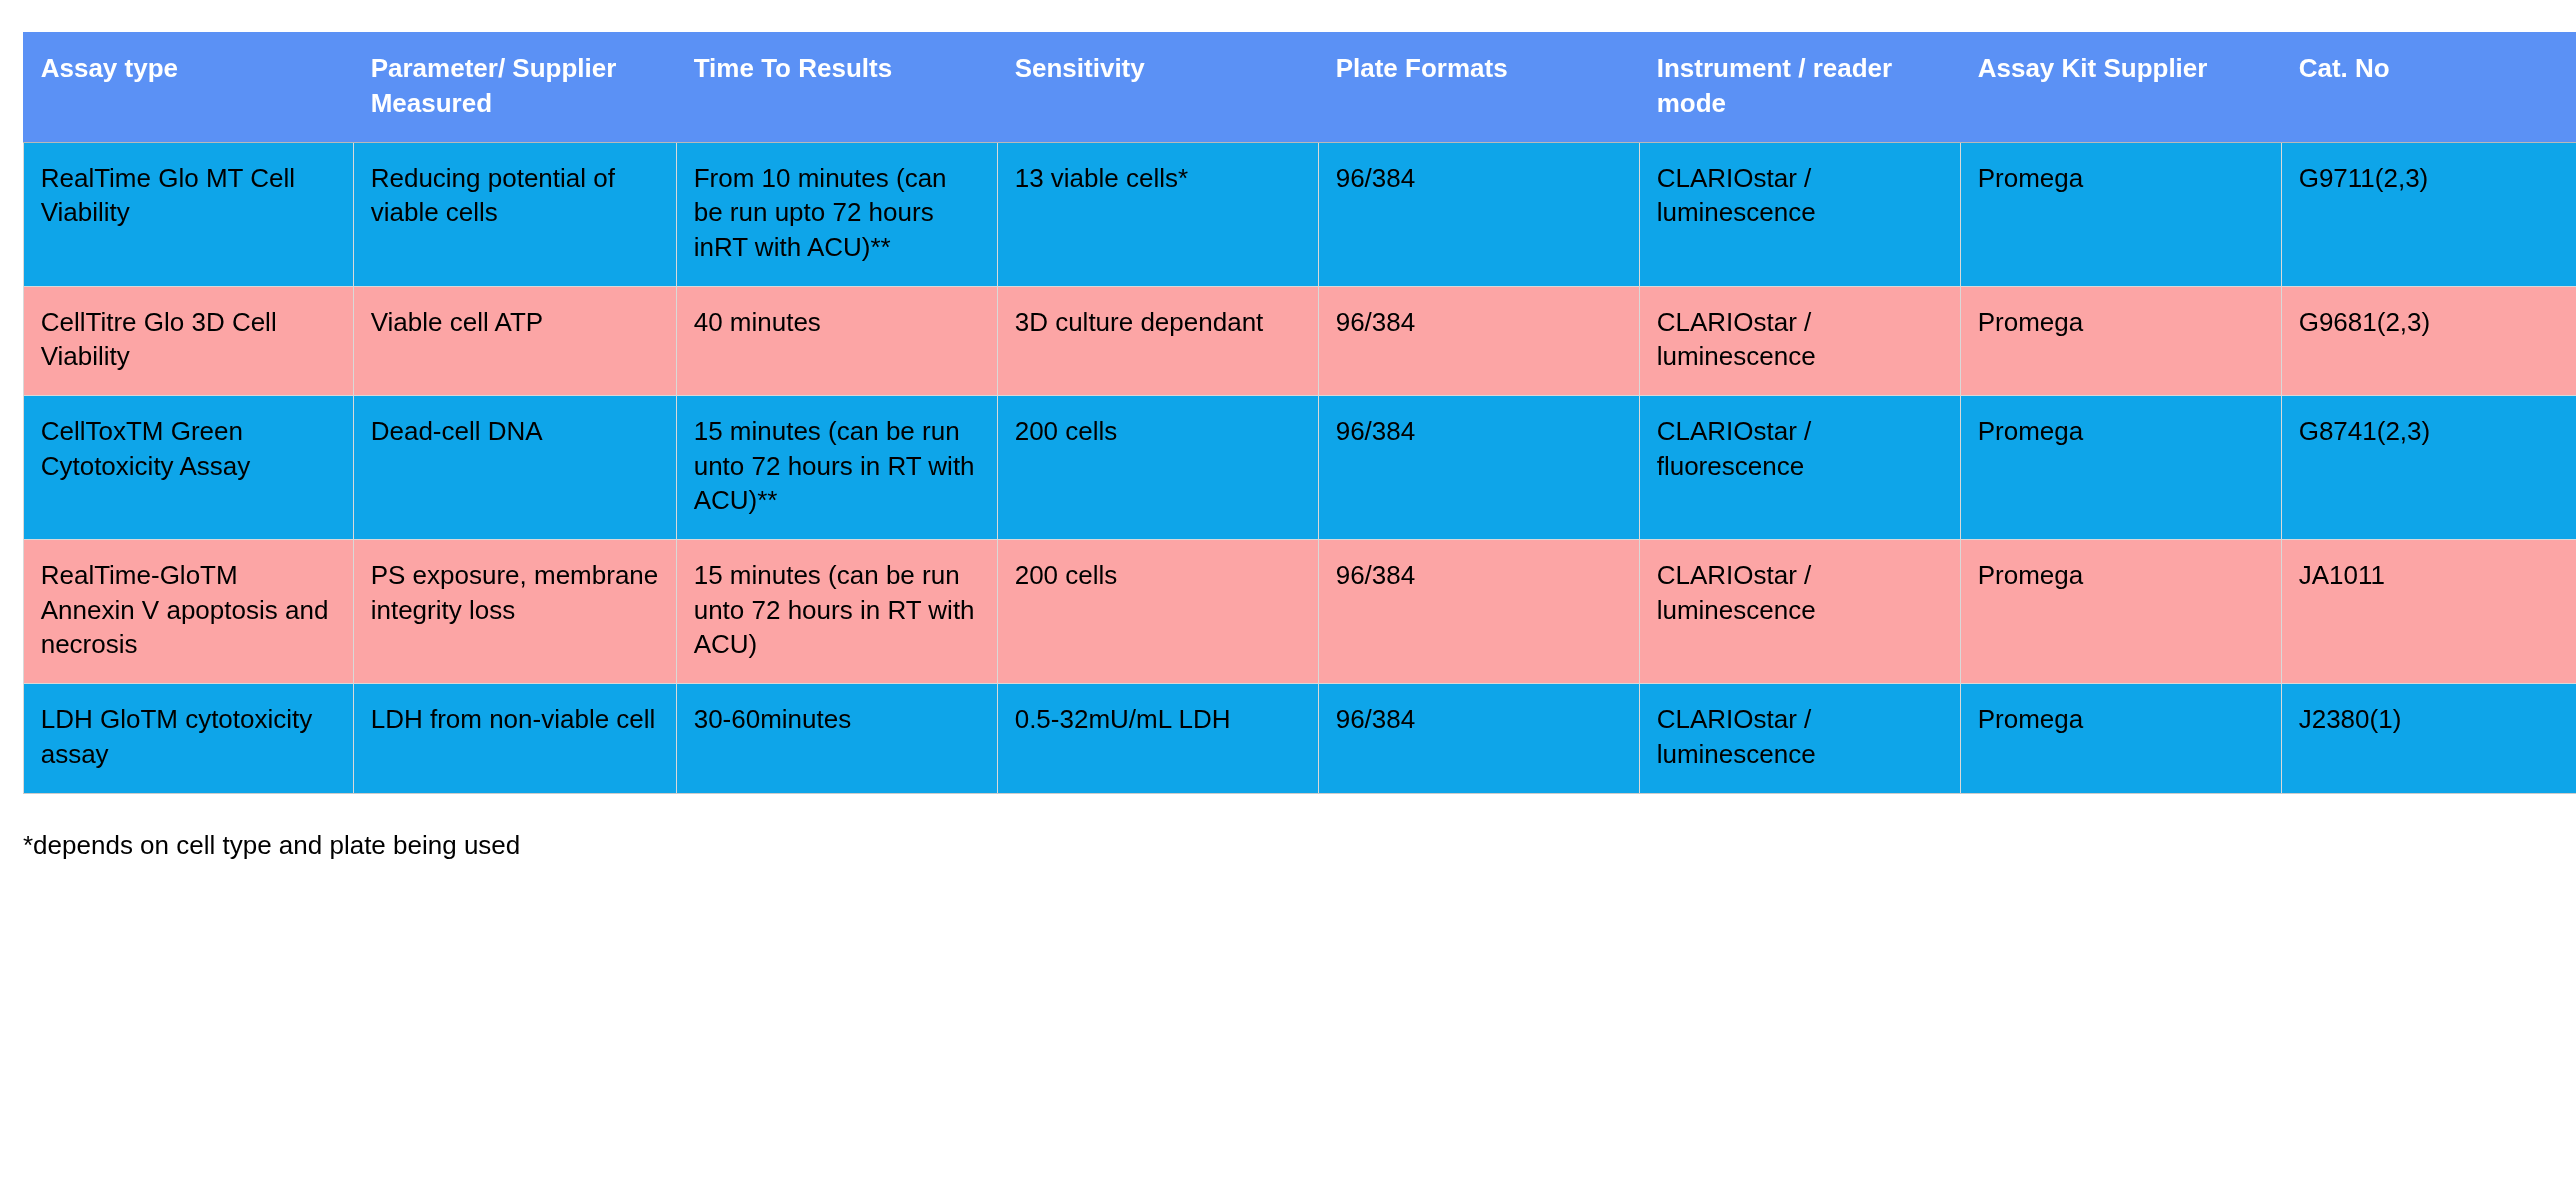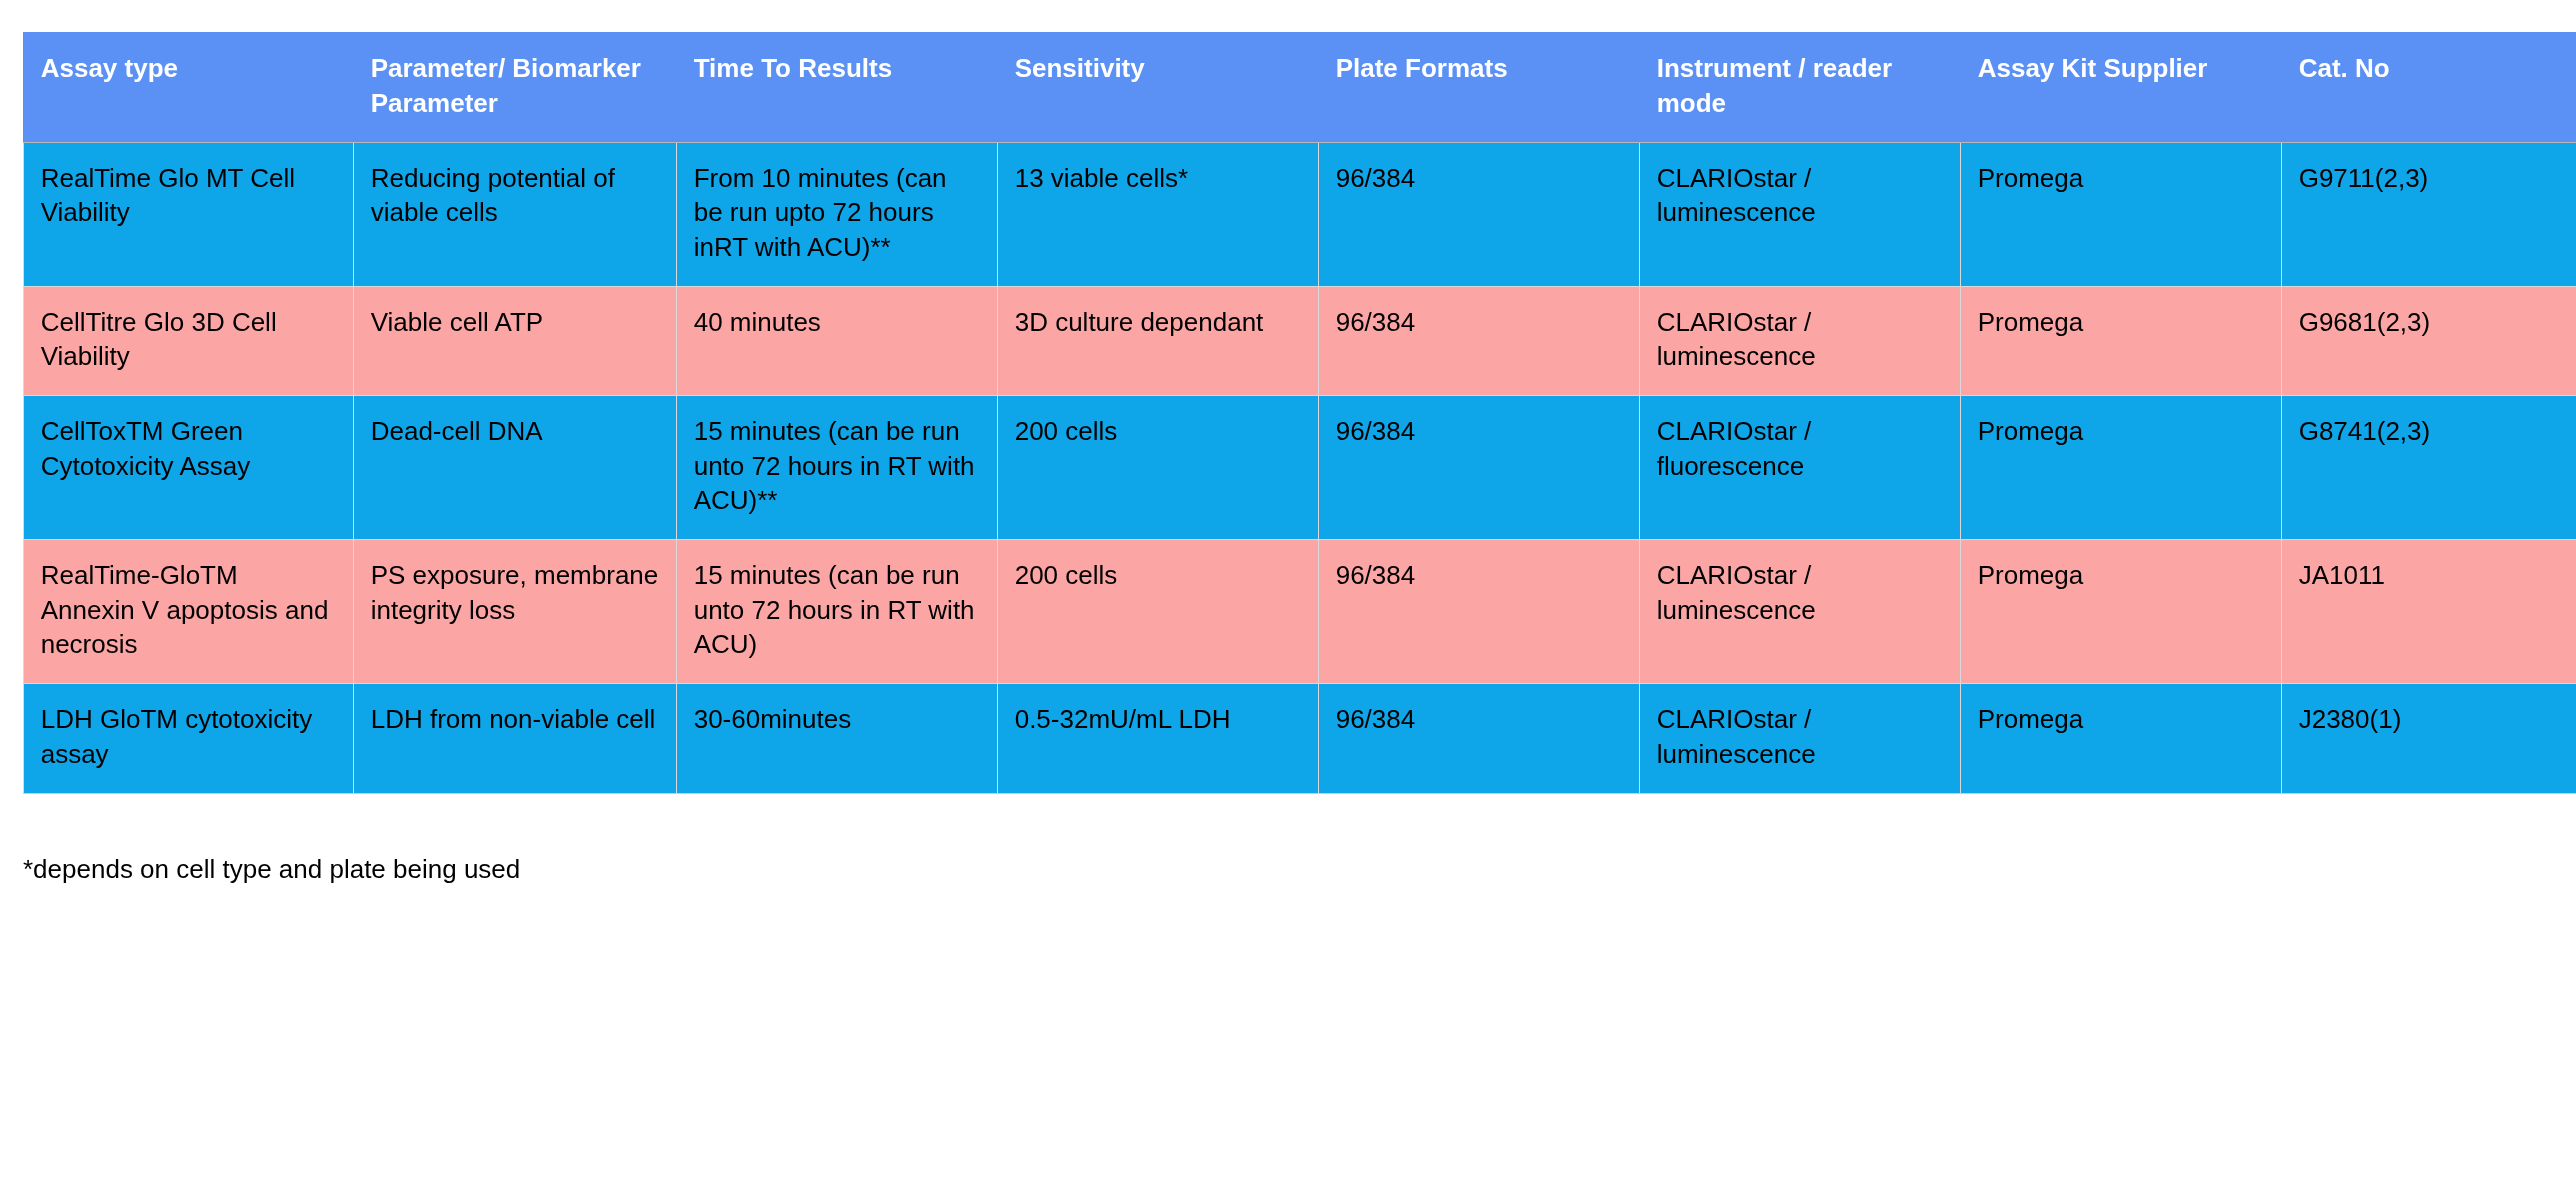--- a/index.html
+++ b/index.html
@@ -59,21 +59,21 @@
   tbody tr.alt td {
     background: #fca5a5;
   }
   tbody tr td:first-child {
     border-left: 0.8px solid #d9d9d9;
   }
   tbody tr:last-child td {
     border-bottom: 1.7px solid #cccccc;
   }
   .footnotes {
-    margin-top: 58px;
+    margin-top: 34px;
     font-size: 26px;
     line-height: 1.38;
     color: #000000;
   }
   .footnotes div {
     white-space: pre-wrap;
   }
 </style>
 </head>
 <body>
@@ -87,21 +87,21 @@
         <col class="c2">
         <col class="c3">
       <col class="c4">
         <col class="c5">
         <col class="c6">
         <col class="c7">
     </colgroup>
     <thead>
       <tr>
         <th>Assay type</th>
-        <th>Parameter/ Biomarker Parameter</th>
+        <th>Parameter/ Supplier Measured</th>
         <th>Time To Results</th>
         <th>Sensitivity</th>
         <th>Plate Formats</th>
         <th>Instrument / reader mode</th>
         <th>Assay Kit Supplier</th>
         <th>Cat. No</th>
       </tr>
     </thead>
     <tbody>
       <tr>

